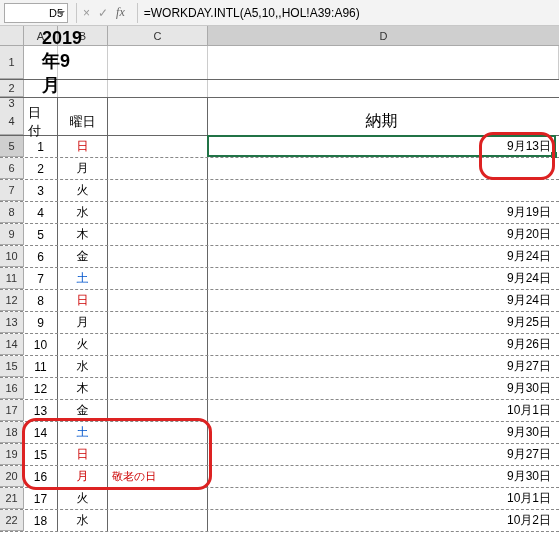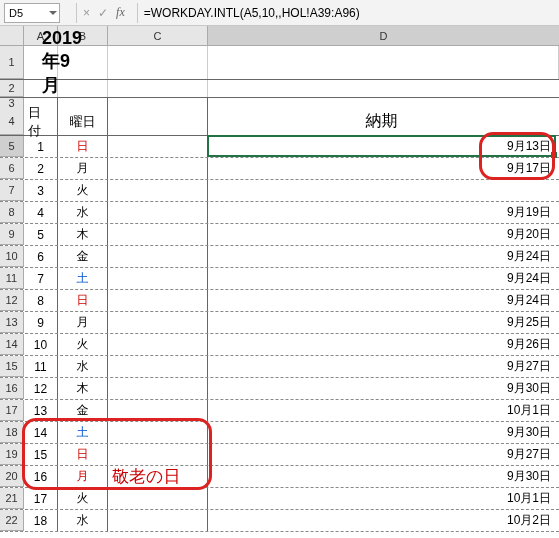--- a/index.html
+++ b/index.html
@@ -17,30 +17,31 @@
   
   .fbar {
     height: 26px;
     background: #f3f3f3;
     border-bottom: 1px solid #c8c8c8;
     display: flex;
     align-items: center;
     padding: 0 4px;
   }
   .namebox {
-    width: 56px;
+    width: 64px;
     height: 20px;
     background: #fff;
     border: 1px solid #aaa;
     display: flex;
     align-items: center;
     padding: 0 4px;
     font-size: 11px;
-    margin-right: 16px;
+    margin-right: 8px;
     position: relative;
+    justify-content: flex-end;
   }
   .namebox .dd {
     position: absolute;
     right: 2px;
     top: 50%;
     transform: translateY(-50%);
     border-left: 4px solid transparent;
     border-right: 4px solid transparent;
     border-top: 4px solid #666;
   }
@@ -116,21 +117,21 @@
   .cell {
     border-right: 1px solid #ccc;
     display: flex;
     align-items: center;
     padding: 0 4px;
     font-size: 12px;
   }
   .c-a { width: 34px; border-right: 1px solid #666; justify-content: center; }
   .c-a.noright { border-right: 1px solid #ccc; }
   .c-b { width: 50px; border-right: 1px solid #666; justify-content: center; }
-  .c-c { width: 100px; border-right: 1px solid #666; justify-content: flex-start; font-size:17px; }
+  .c-c { width: 100px; border-right: 1px solid #666; justify-content: flex-start; font-size:11px; }
   .c-d { flex: 1; justify-content: flex-end; border-right: none; padding-right: 8px; }
 
   .title-row .cell { font-size: 18px; font-weight: bold; border-right: 1px solid #ccc; }
   .title-row .c-a { border-right: 1px solid #ccc; }
   .title-row .c-b, .title-row .c-c { border-right: 1px solid #ccc; }
 
   .hdr-row .cell { font-size: 13px; justify-content: center; }
   .hdr-row .c-d { justify-content: center; font-size: 16px; }
 
   .red { color: #cc0000; }
@@ -235,21 +236,20 @@
           <div class="cell c-a">1</div>
           <div class="cell c-b red">日</div>
           <div class="cell c-c "></div>
           <div class="cell c-d">9月13日</div>
         </div>
         <div class="row">
           <div class="rh">6</div>
           <div class="cell c-a">2</div>
           <div class="cell c-b ">月</div>
           <div class="cell c-c "></div>
-          <div class="cell c-d">9月17日</div>
         </div>
         <div class="row">
           <div class="rh">7</div>
           <div class="cell c-a">3</div>
           <div class="cell c-b ">火</div>
           <div class="cell c-c "></div>
         </div>
         <div class="row">
           <div class="rh">8</div>
           <div class="cell c-a">4</div>

